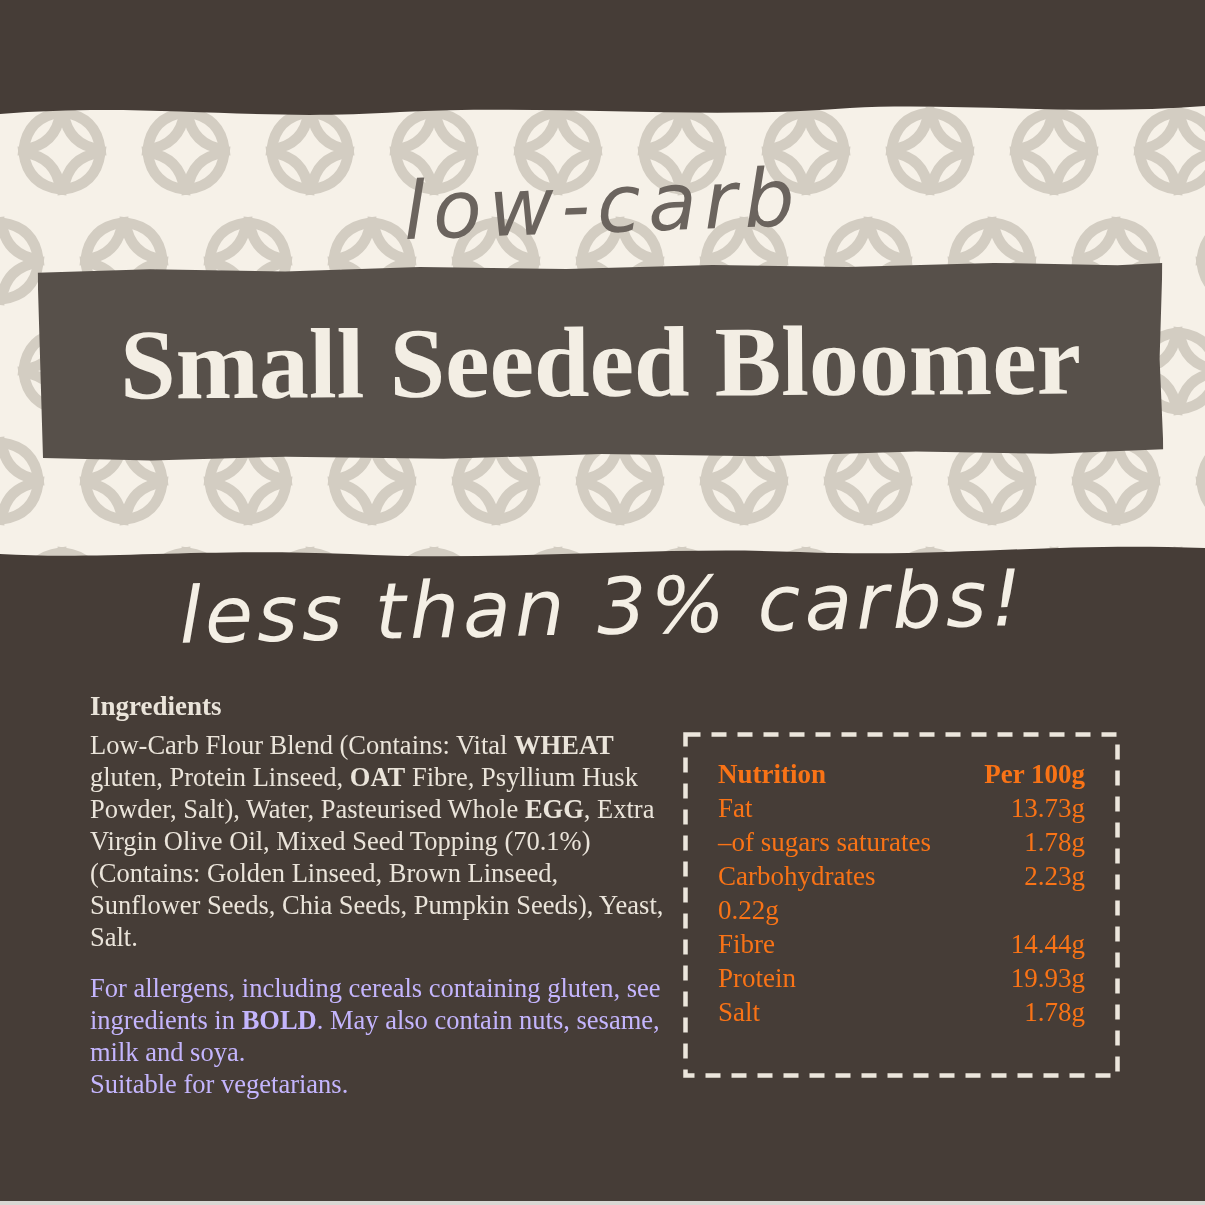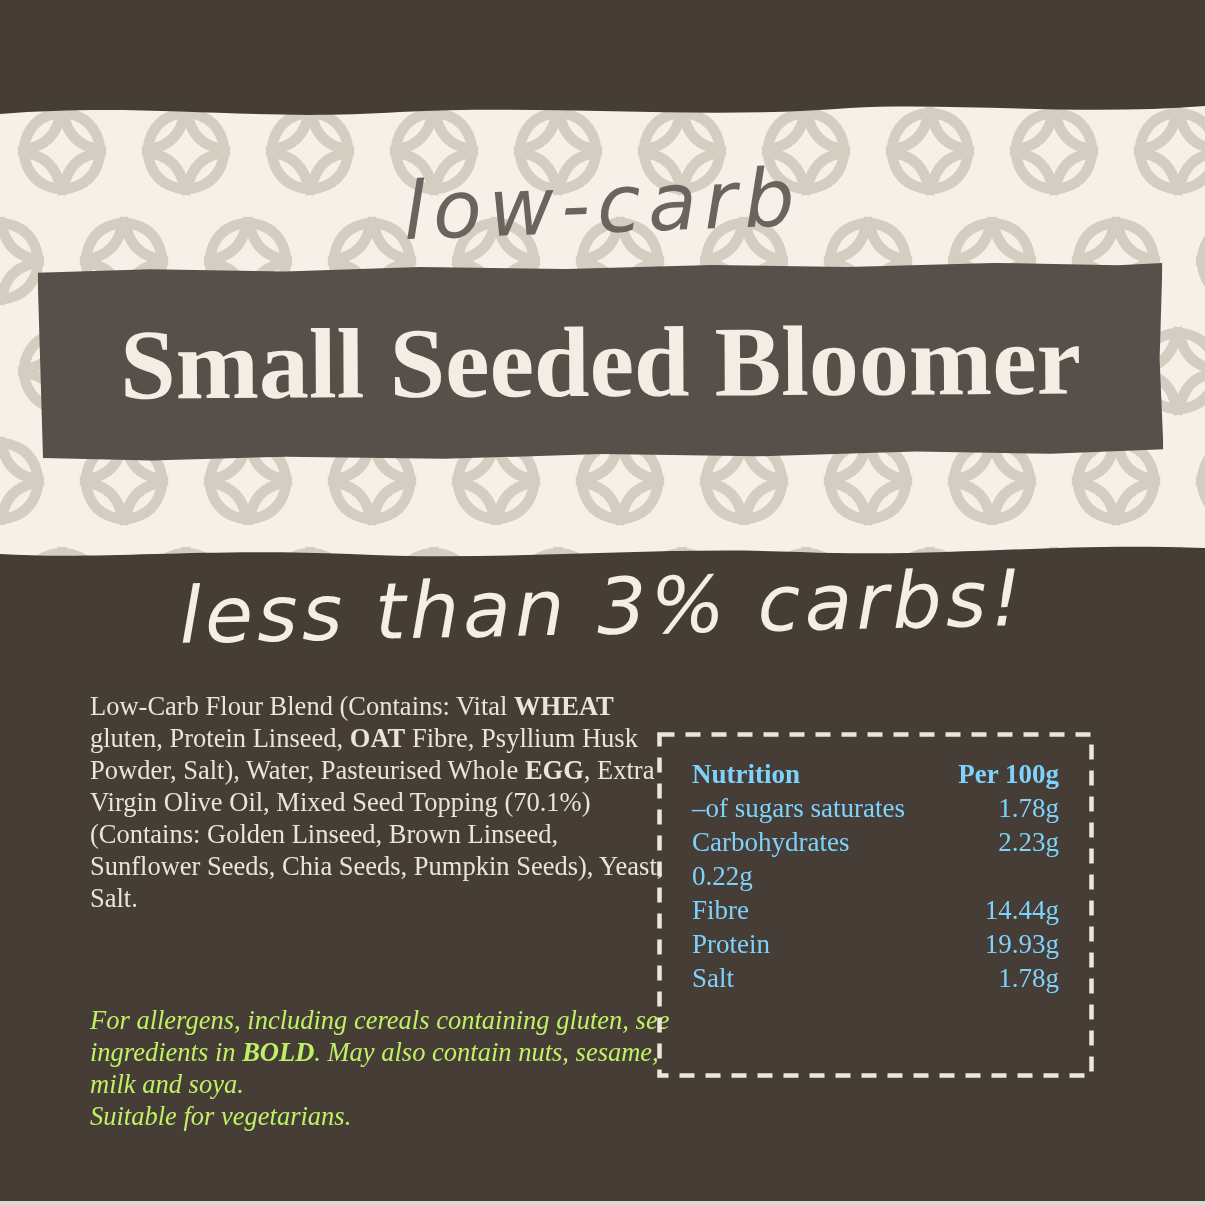--- a/index.html
+++ b/index.html
@@ -58,29 +58,28 @@
   }
   .ingredients h2{
     margin:0 0 7px 0;
     font-size:27px;font-weight:700;line-height:32px;
   }
   .ingredients p, .allergens{
     margin:0;
     font-size:26.5px;line-height:32px;
   }
   .allergens{
-    position:absolute;left:90px;top:1004px;width:585px;
-    color:#bef264;
-    font-style:italic;
+    position:absolute;left:90px;top:972px;width:585px;
+    color:#c4b5fd;
   }
   
   .nutrition{
-    position:absolute;left:657px;top:732px;
+    position:absolute;left:683px;top:732px;
     width:437px;height:346px;
-    color:#7dd3fc;
+    color:#f97316;
   }
   .nutrition-border{position:absolute;left:0;top:0;}
   .nutrition-content{
     position:absolute;left:0;top:0;right:0;bottom:0;
     padding:25px 35px 0 35px;
   }
   .nrow{
     display:flex;justify-content:space-between;
     font-size:27px;line-height:34px;
     white-space:nowrap;
@@ -122,35 +121,40 @@
 
   <div class="script low-carb">low-carb</div>
 
   <div class="title-band">
     <h1 class="title">Small Seeded Bloomer</h1>
   </div>
 
   <div class="script tagline">less than 3% carbs!</div>
 
   <section class="ingredients">
+    <h2>Ingredients</h2>
     <p><span>Low-Carb Flour Blend (Contains: Vital </span><b>WHEAT</b><span> gluten, Protein Linseed, </span><b>OAT</b><span> Fibre, Psyllium Husk Powder, Salt), Water, Pasteurised Whole </span><b>EGG</b><span>, Extra Virgin Olive Oil, Mixed Seed Topping (70.1%) (Contains: Golden Linseed, Brown Linseed, Sunflower Seeds, Chia Seeds, Pumpkin Seeds), Yeast, Salt.</span></p>
   </section>
 
   <p class="allergens"><span>For allergens, including cereals containing gluten, see ingredients in </span><b>BOLD</b><span>. May also contain nuts, sesame, milk and soya.</span><br><span>Suitable for vegetarians.</span></p>
 
   <div class="nutrition">
     <svg class="nutrition-border" width="437" height="346" viewBox="0 0 437 346" aria-hidden="true">
       <rect x="2.5" y="2.5" width="432" height="341" fill="none" stroke="#ece6dc" stroke-width="4.5" stroke-dasharray="15 11"></rect>
     </svg>
     <div class="nutrition-content">
       <div class="nrow nheader">
         <span class="nlabel">Nutrition</span>
         <span class="nvalue">Per 100g</span>
       </div>
       <div>
+          <div class="nrow">
+            <span class="nlabel">Fat</span>
+            <span class="nvalue">13.73g</span>
+          </div>
           <div class="nrow">
             <span class="nlabel">–of sugars saturates</span>
             <span class="nvalue">1.78g</span>
           </div>
           <div class="nrow">
             <span class="nlabel">Carbohydrates</span>
             <span class="nvalue">2.23g</span>
           </div>
           <div class="nrow">
             <span class="nvalue">0.22g</span>

